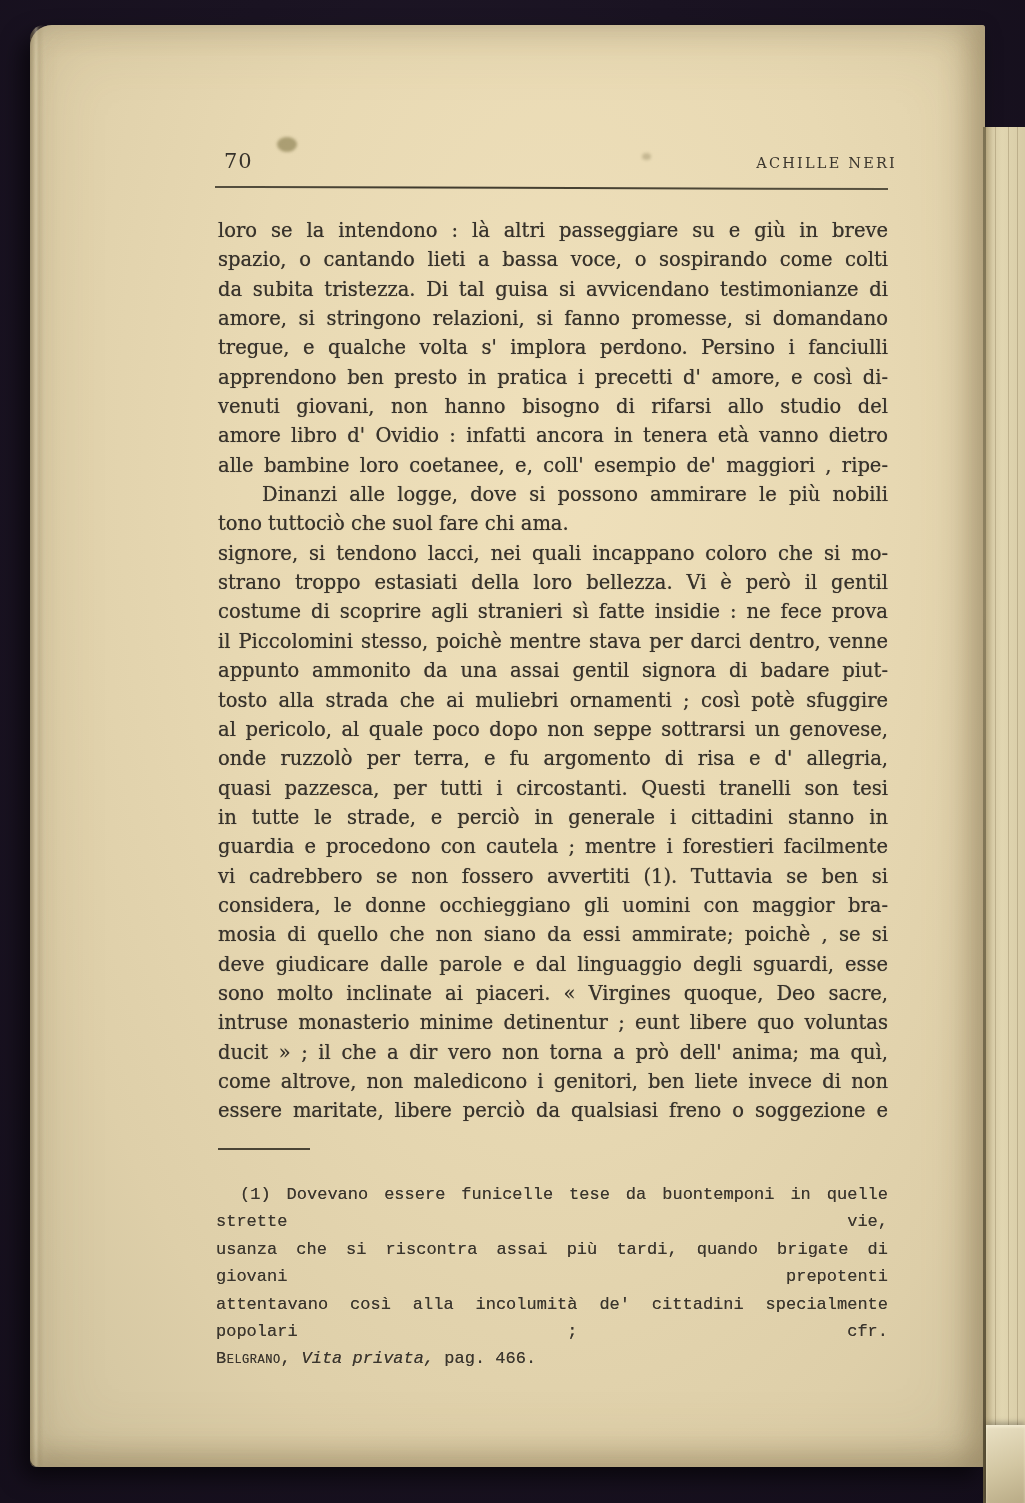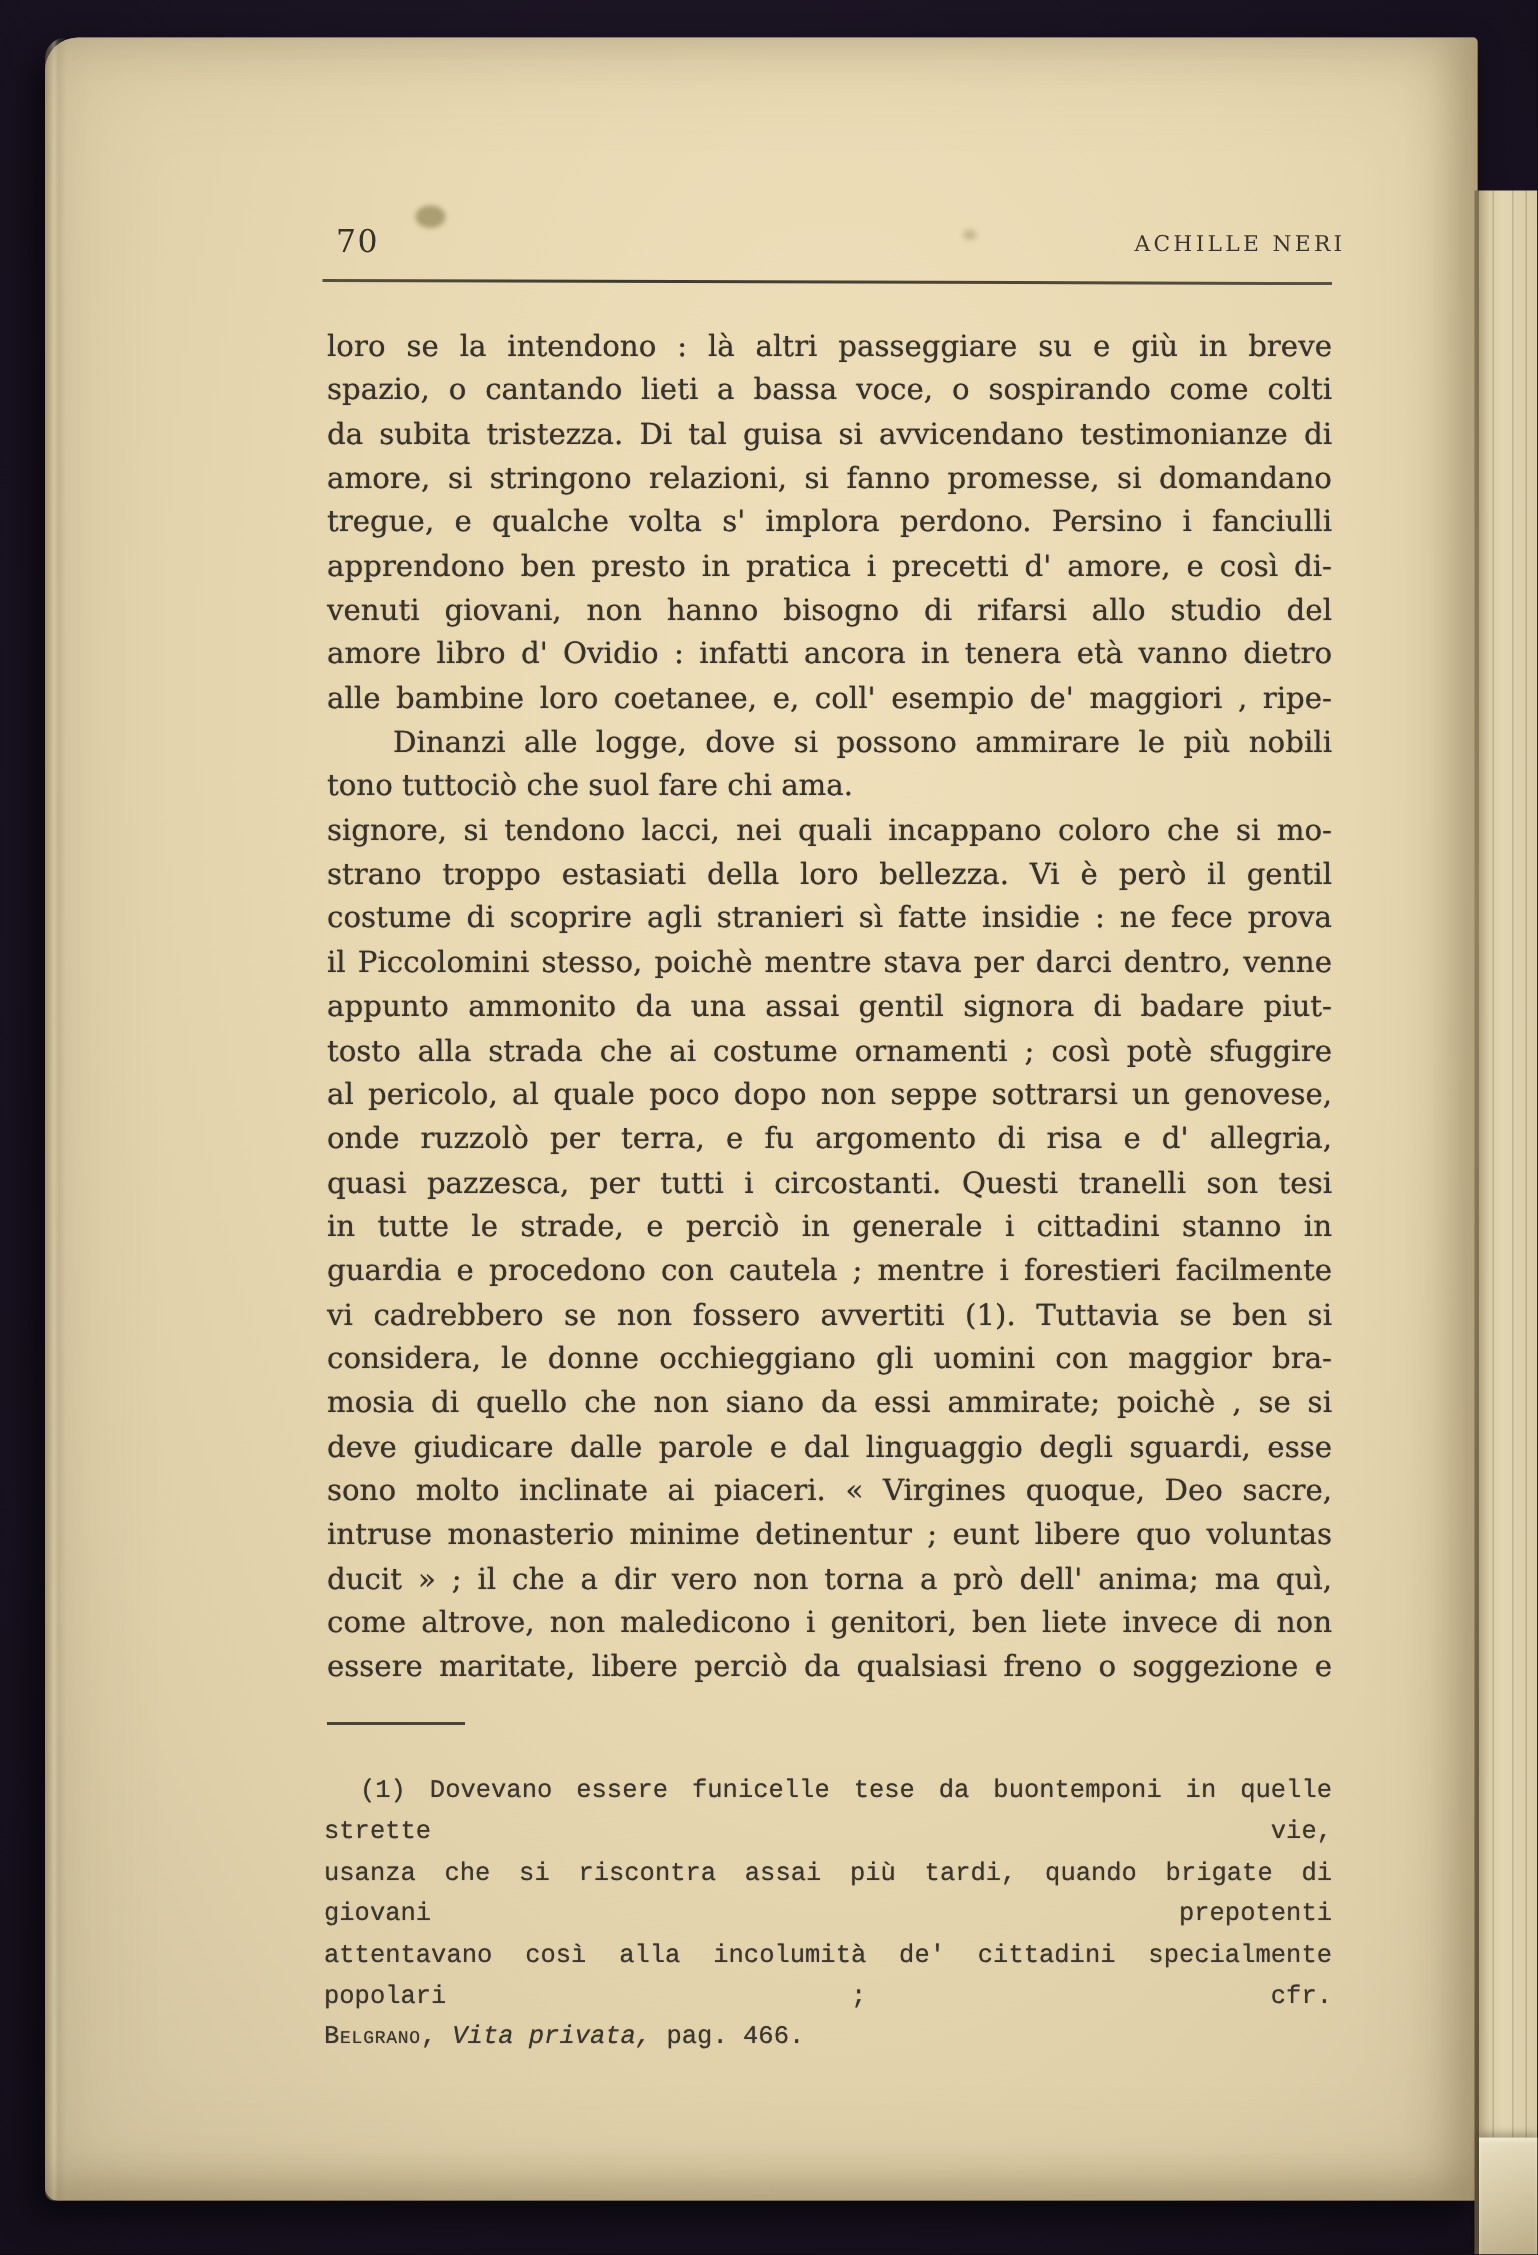--- a/index.html
+++ b/index.html
@@ -109,21 +109,21 @@
         <div class="tline">venuti giovani, non hanno bisogno di rifarsi allo studio del</div>
         <div class="tline">amore libro d' Ovidio : infatti ancora in tenera età vanno dietro</div>
         <div class="tline">alle bambine loro coetanee, e, coll' esempio de' maggiori , ripe-</div>
         <div class="tline indent">Dinanzi alle logge, dove si possono ammirare le più nobili</div>
         <div class="tline no-just">tono tuttociò che suol fare chi ama.</div>
         <div class="tline">signore, si tendono lacci, nei quali incappano coloro che si mo-</div>
         <div class="tline">strano troppo estasiati della loro bellezza. Vi è però il gentil</div>
         <div class="tline">costume di scoprire agli stranieri sì fatte insidie : ne fece prova</div>
         <div class="tline">il Piccolomini stesso, poichè mentre stava per darci dentro, venne</div>
         <div class="tline">appunto ammonito da una assai gentil signora di badare piut-</div>
-        <div class="tline">tosto alla strada che ai costume ornamenti ; così potè sfuggire</div>
+        <div class="tline">tosto alla strada che ai muliebri ornamenti ; così potè sfuggire</div>
         <div class="tline">al pericolo, al quale poco dopo non seppe sottrarsi un genovese,</div>
         <div class="tline">onde ruzzolò per terra, e fu argomento di risa e d' allegria,</div>
         <div class="tline">quasi pazzesca, per tutti i circostanti. Questi tranelli son tesi</div>
         <div class="tline">in tutte le strade, e perciò in generale i cittadini stanno in</div>
         <div class="tline">guardia e procedono con cautela ; mentre i forestieri facilmente</div>
         <div class="tline">vi cadrebbero se non fossero avvertiti (1). Tuttavia se ben si</div>
         <div class="tline">considera, le donne occhieggiano gli uomini con maggior bra-</div>
         <div class="tline">mosia di quello che non siano da essi ammirate; poichè , se si</div>
         <div class="tline">deve giudicare dalle parole e dal linguaggio degli sguardi, esse</div>
         <div class="tline">sono molto inclinate ai piaceri. « Virgines quoque, Deo sacre,</div>

